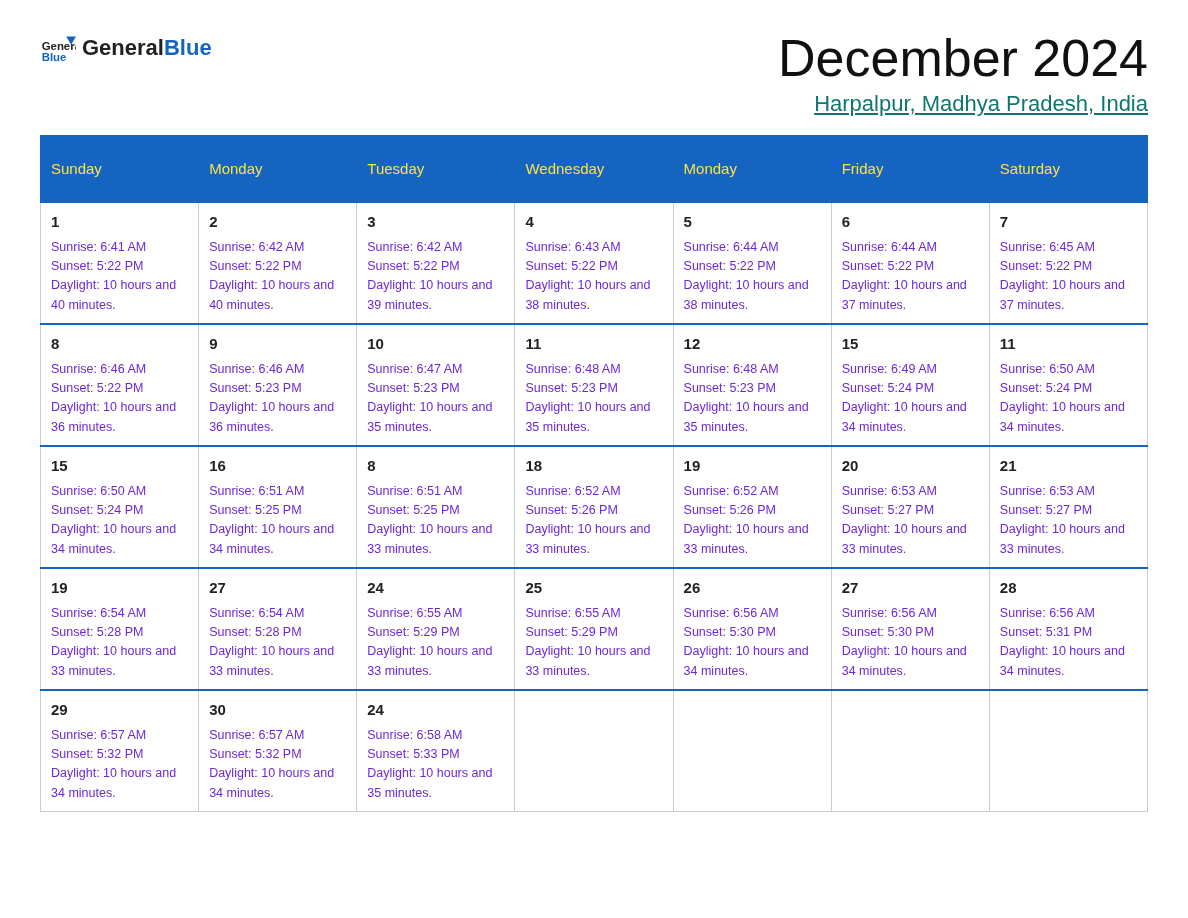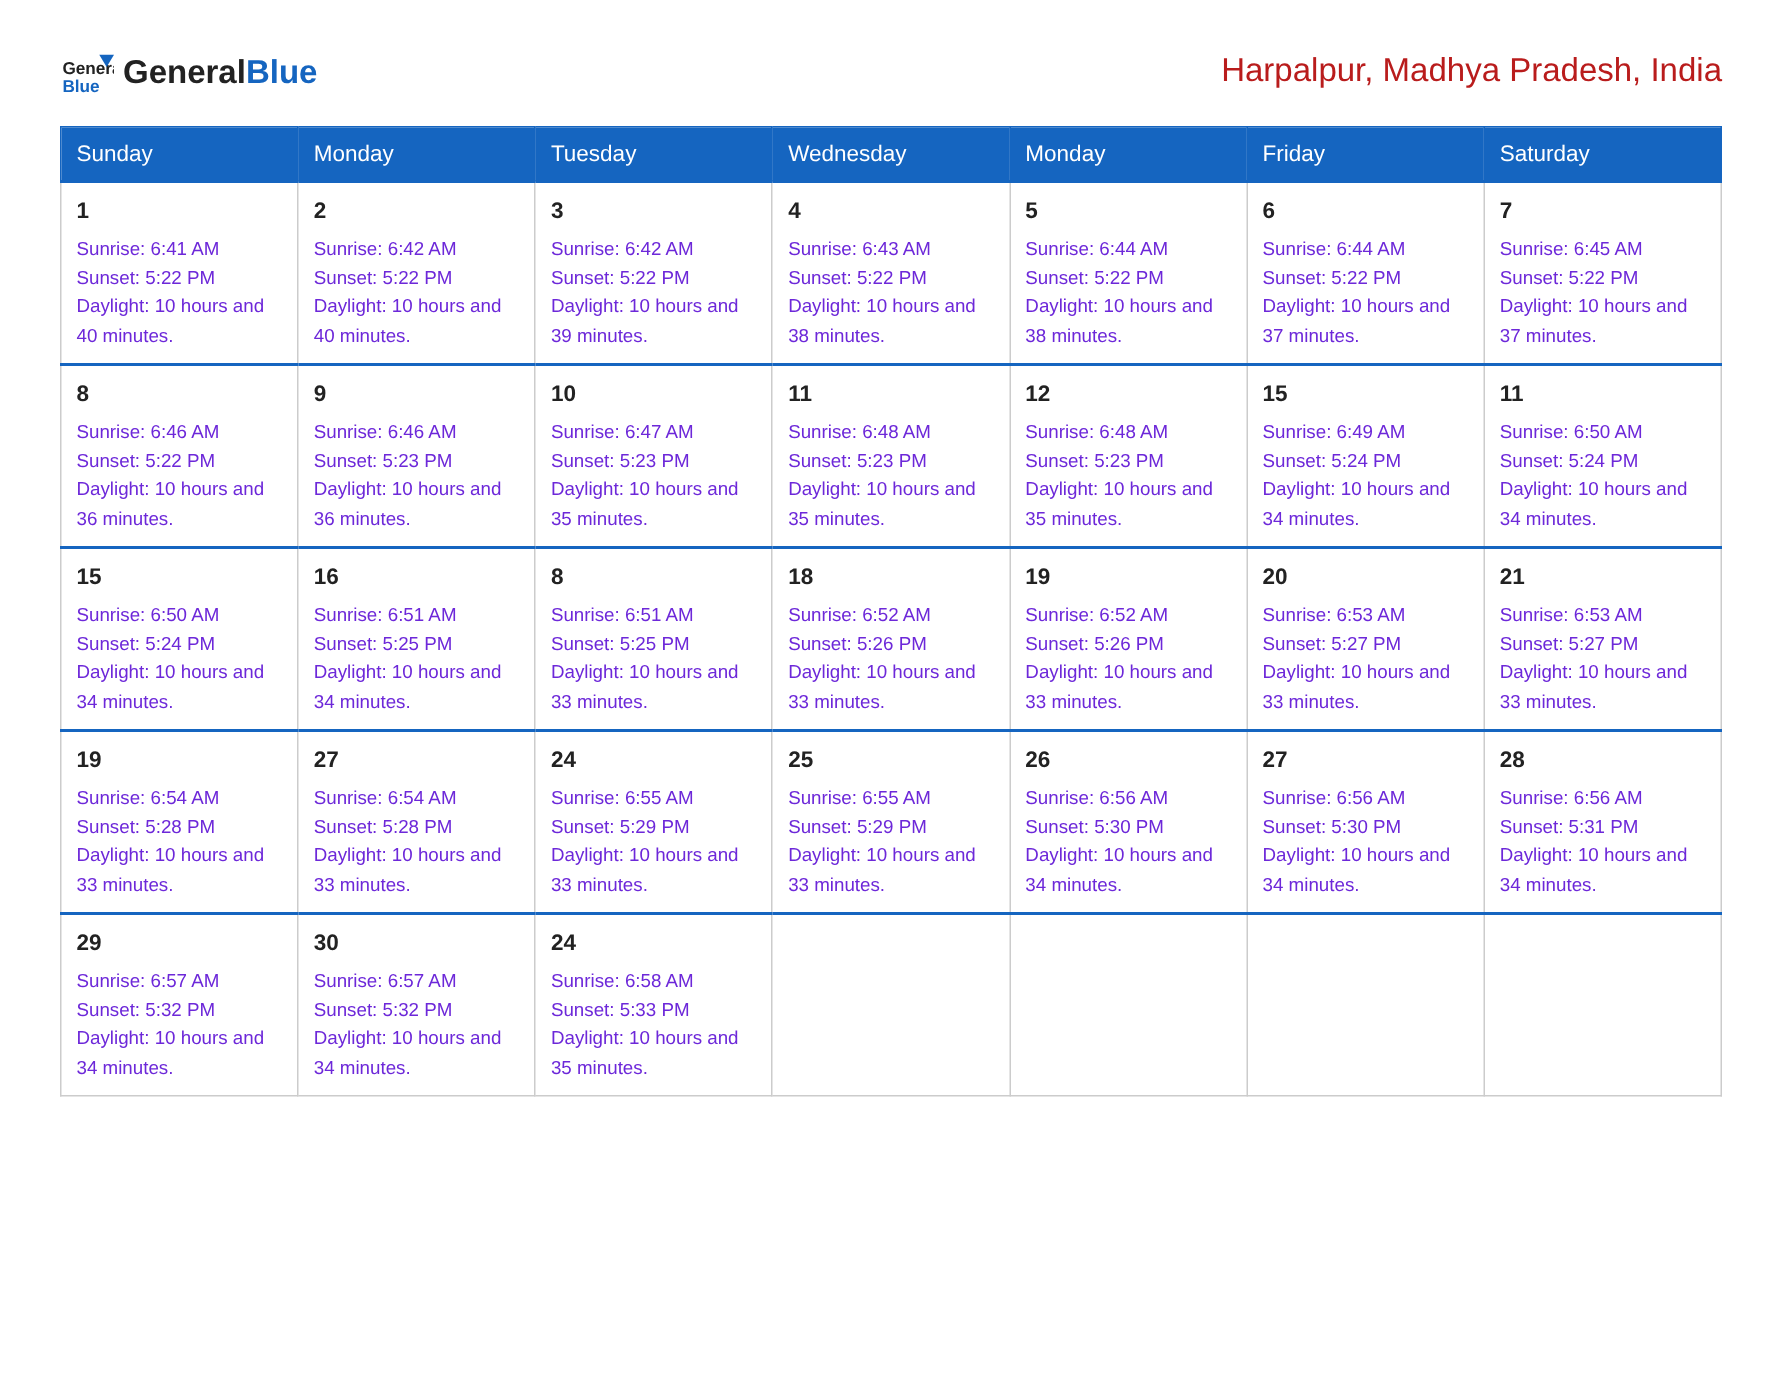--- a/index.html
+++ b/index.html
@@ -38,34 +38,35 @@
       text-align: right;
     }
     .month-title {
       font-size: 52px;
       font-weight: 300;
       color: #111;
       line-height: 1.1;
     }
     .location-title {
       font-size: 22px;
-      color: #b91c1c;
+      color: #0f766e;
       margin-top: 4px;
+      text-decoration: underline;
     }
     table {
       width: 100%;
       border-collapse: collapse;
       table-layout: fixed;
     }
     thead tr th {
       background: #1565c0;
-      color: #ffffff;
+      color: #fde047;
       font-size: 15px;
       font-weight: normal;
-      padding: 9px 10px;
+      padding: 24px 10px;
       text-align: left;
       border: 1px solid #1565c0;
     }
     tbody tr td {
       vertical-align: top;
       padding: 8px 10px;
       font-size: 13px;
       color: #333;
       border: 1px solid #ccc;
       border-top: 2px solid #1565c0;
@@ -95,20 +96,21 @@
     <svg class="logo-icon" viewBox="0 0 44 44" xmlns="http://www.w3.org/2000/svg">
       <text x="2" y="24" font-size="14" font-weight="bold" fill="#222" font-family="Arial">General</text>
       <text x="2" y="38" font-size="14" font-weight="bold" fill="#1565c0" font-family="Arial">Blue</text>
       <polygon points="32,8 44,8 38,18" fill="#1565c0"></polygon>
     </svg>
     <div>
       <span class="logo-text-general">General</span><span class="logo-text-blue">Blue</span>
     </div>
   </div>
   <div class="title-block">
+    <div class="month-title">December 2024</div>
     <div class="location-title">Harpalpur, Madhya Pradesh, India</div>
   </div>
 </div>
 
 <table>
   <thead>
     <tr>
     <th>Sunday</th>
         <th>Monday</th>
         <th>Tuesday</th>

